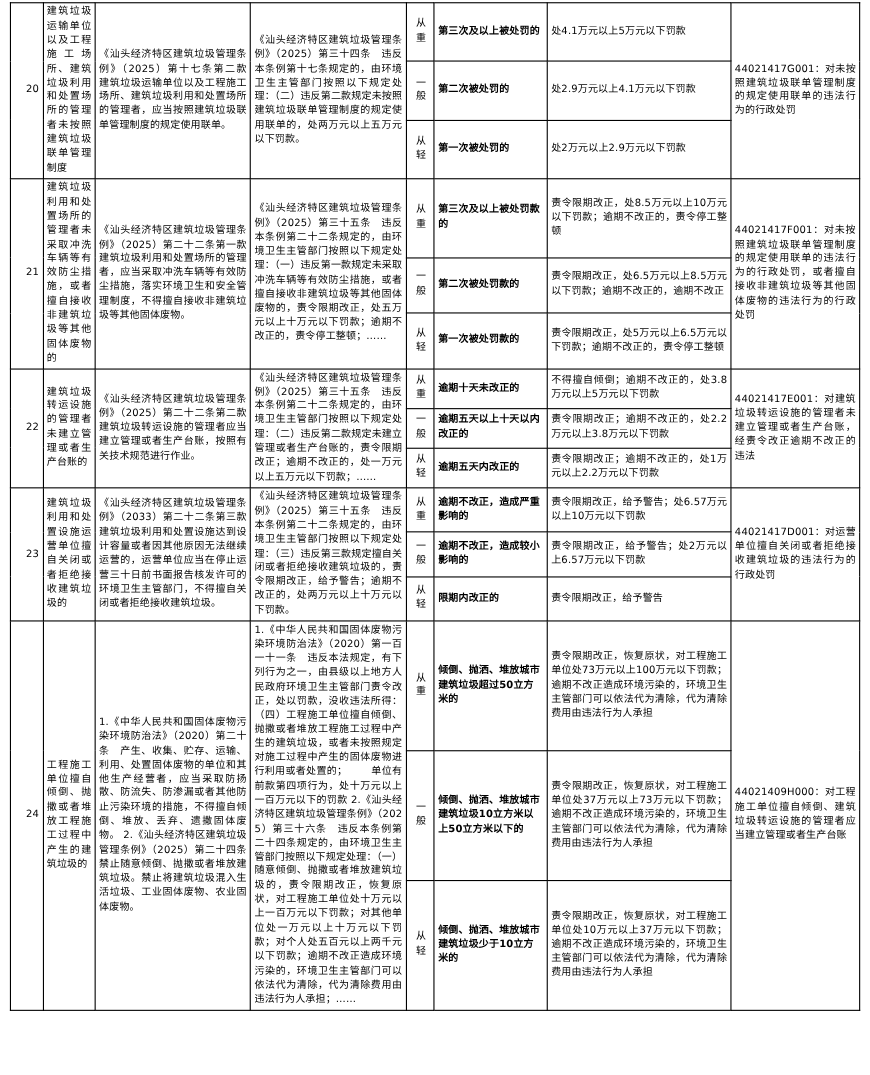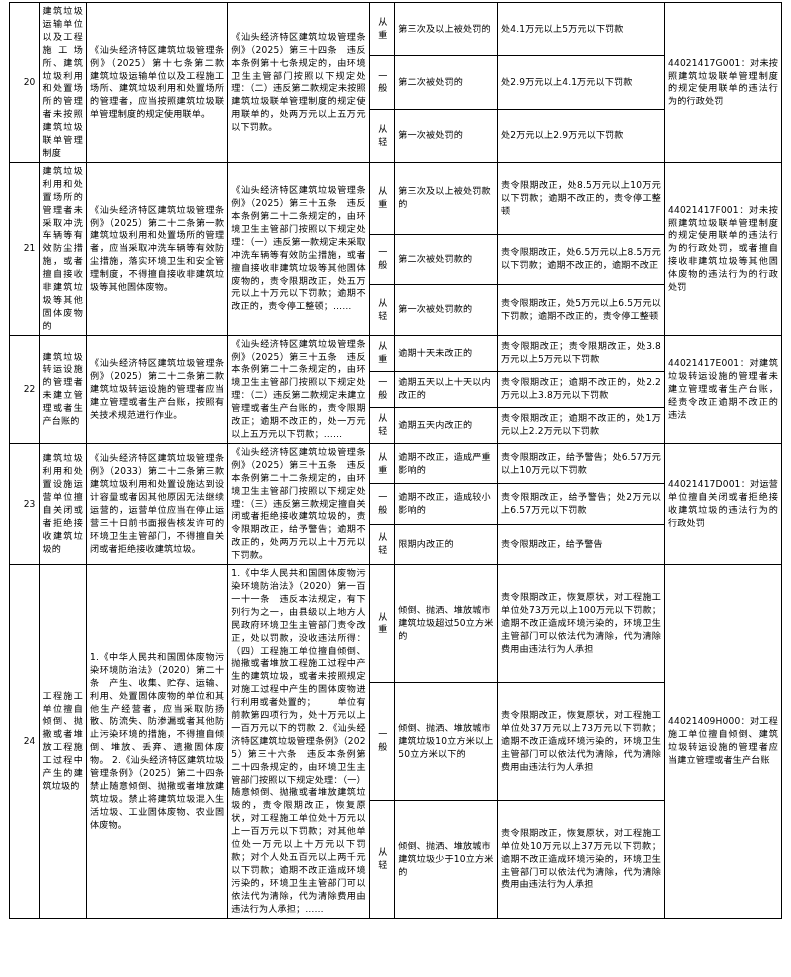--- a/index.html
+++ b/index.html
@@ -72,20 +72,21 @@
   }
   td.level-cell .lv {
     display: block;
     width: 11px;
     margin: 0 auto;
     word-break: break-all;
   }
   td.cond-cell {
     text-align: left;
     vertical-align: middle;
+    font-weight: bold;
   }
   td.result-cell {
     text-align: justify;
     text-align-last: left;
     vertical-align: middle;
   }
   td.code-cell {
     text-align: justify;
     text-align-last: left;
     vertical-align: middle;
@@ -167,21 +168,21 @@
 
       <tr>
         <td class="index-cell" rowspan="3">22</td>
         <td class="item-cell" rowspan="3">建筑垃圾转运设施的管理者未建立管理或者生产台账的</td>
         <td class="basis-cell" rowspan="3">《汕头经济特区建筑垃圾管理条例》（2025）第二十二条第二款　建筑垃圾转运设施的管理者应当建立管理或者生产台账，按照有关技术规范进行作业。</td>
         <td class="punish-cell" rowspan="3">《汕头经济特区建筑垃圾管理条例》（2025）第三十五条　违反本条例第二十二条规定的，由环境卫生主管部门按照以下规定处理：（二）违反第二款规定未建立管理或者生产台账的，责令限期改正；逾期不改正的，处一万元以上五万元以下罚款；……</td>
         <td class="level-cell">
             <span class="lv">从重</span>
           </td>
         <td class="cond-cell">逾期十天未改正的</td>
-        <td class="result-cell">责令限期改正；责令限期改正，处3.8万元以上5万元以下罚款</td>
+        <td class="result-cell">不得擅自倾倒；逾期不改正的，处3.8万元以上5万元以下罚款</td>
         <td class="code-cell" rowspan="3">44021417E001：对建筑垃圾转运设施的管理者未建立管理或者生产台账，经责令改正逾期不改正的违法</td>
       </tr>
       <tr>
         <td class="level-cell">
             <span class="lv">一般</span>
           </td>
         <td class="cond-cell">逾期五天以上十天以内改正的</td>
         <td class="result-cell">责令限期改正；逾期不改正的，处2.2万元以上3.8万元以下罚款</td>
       </tr>
       <tr>

